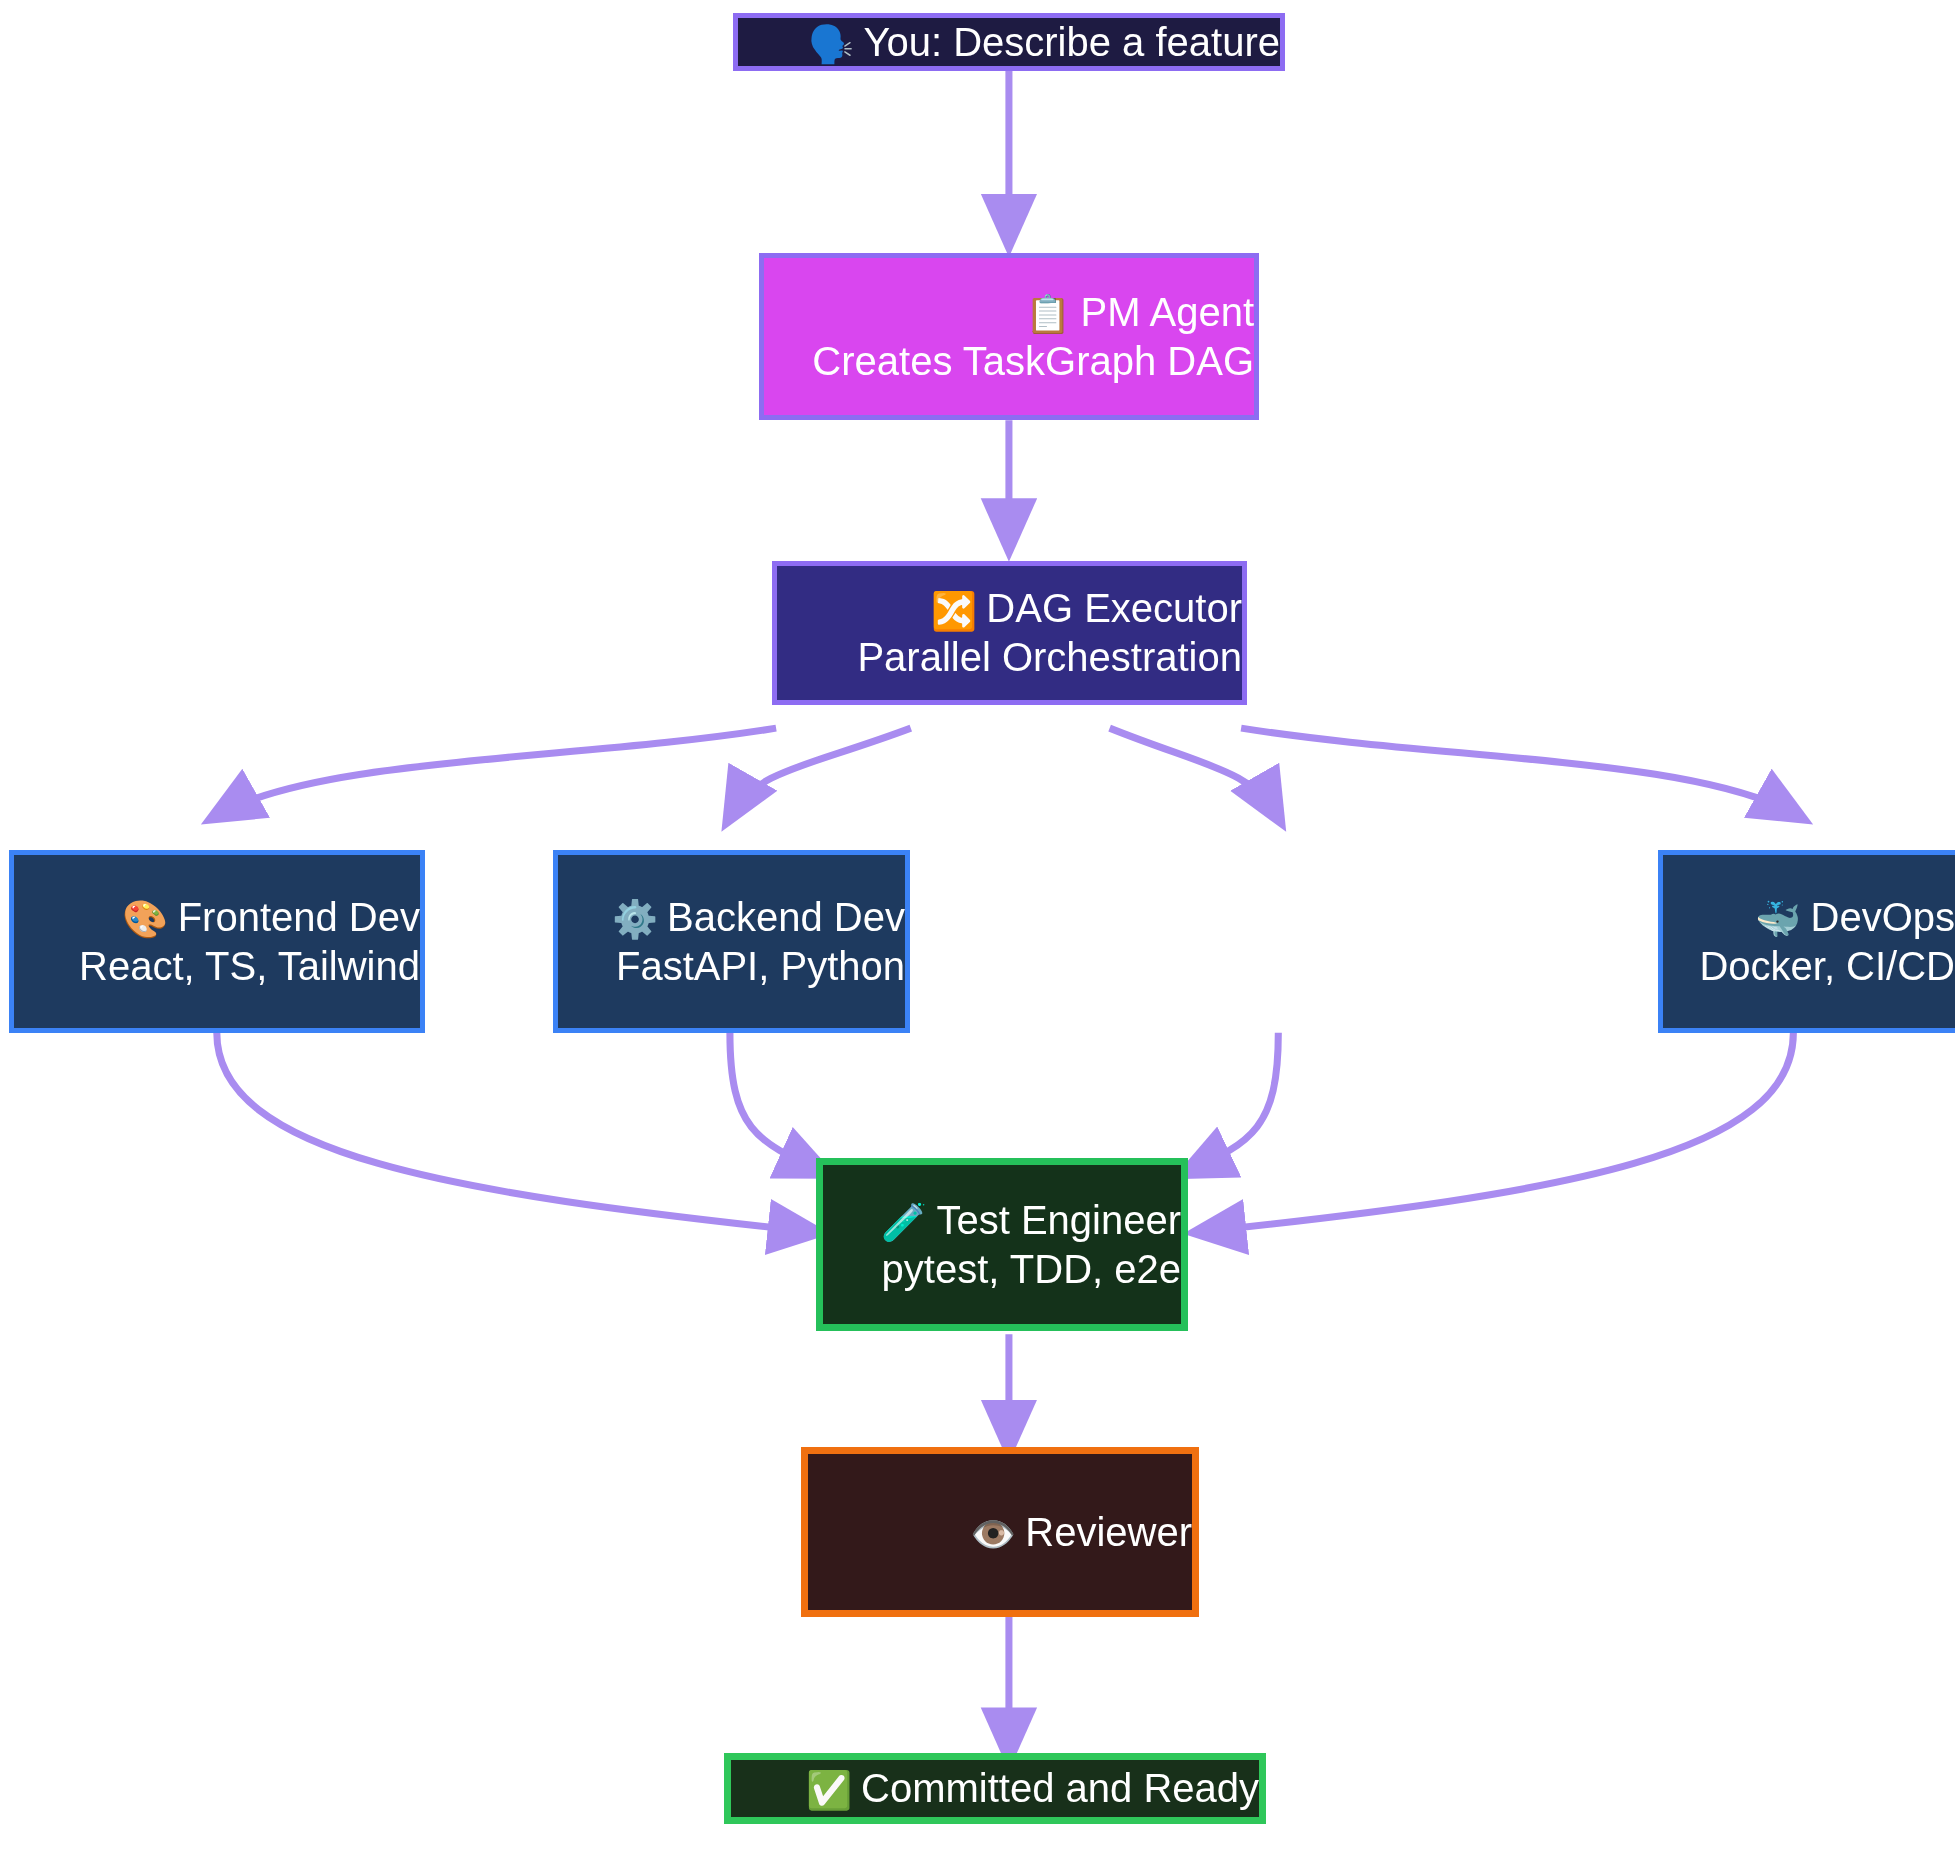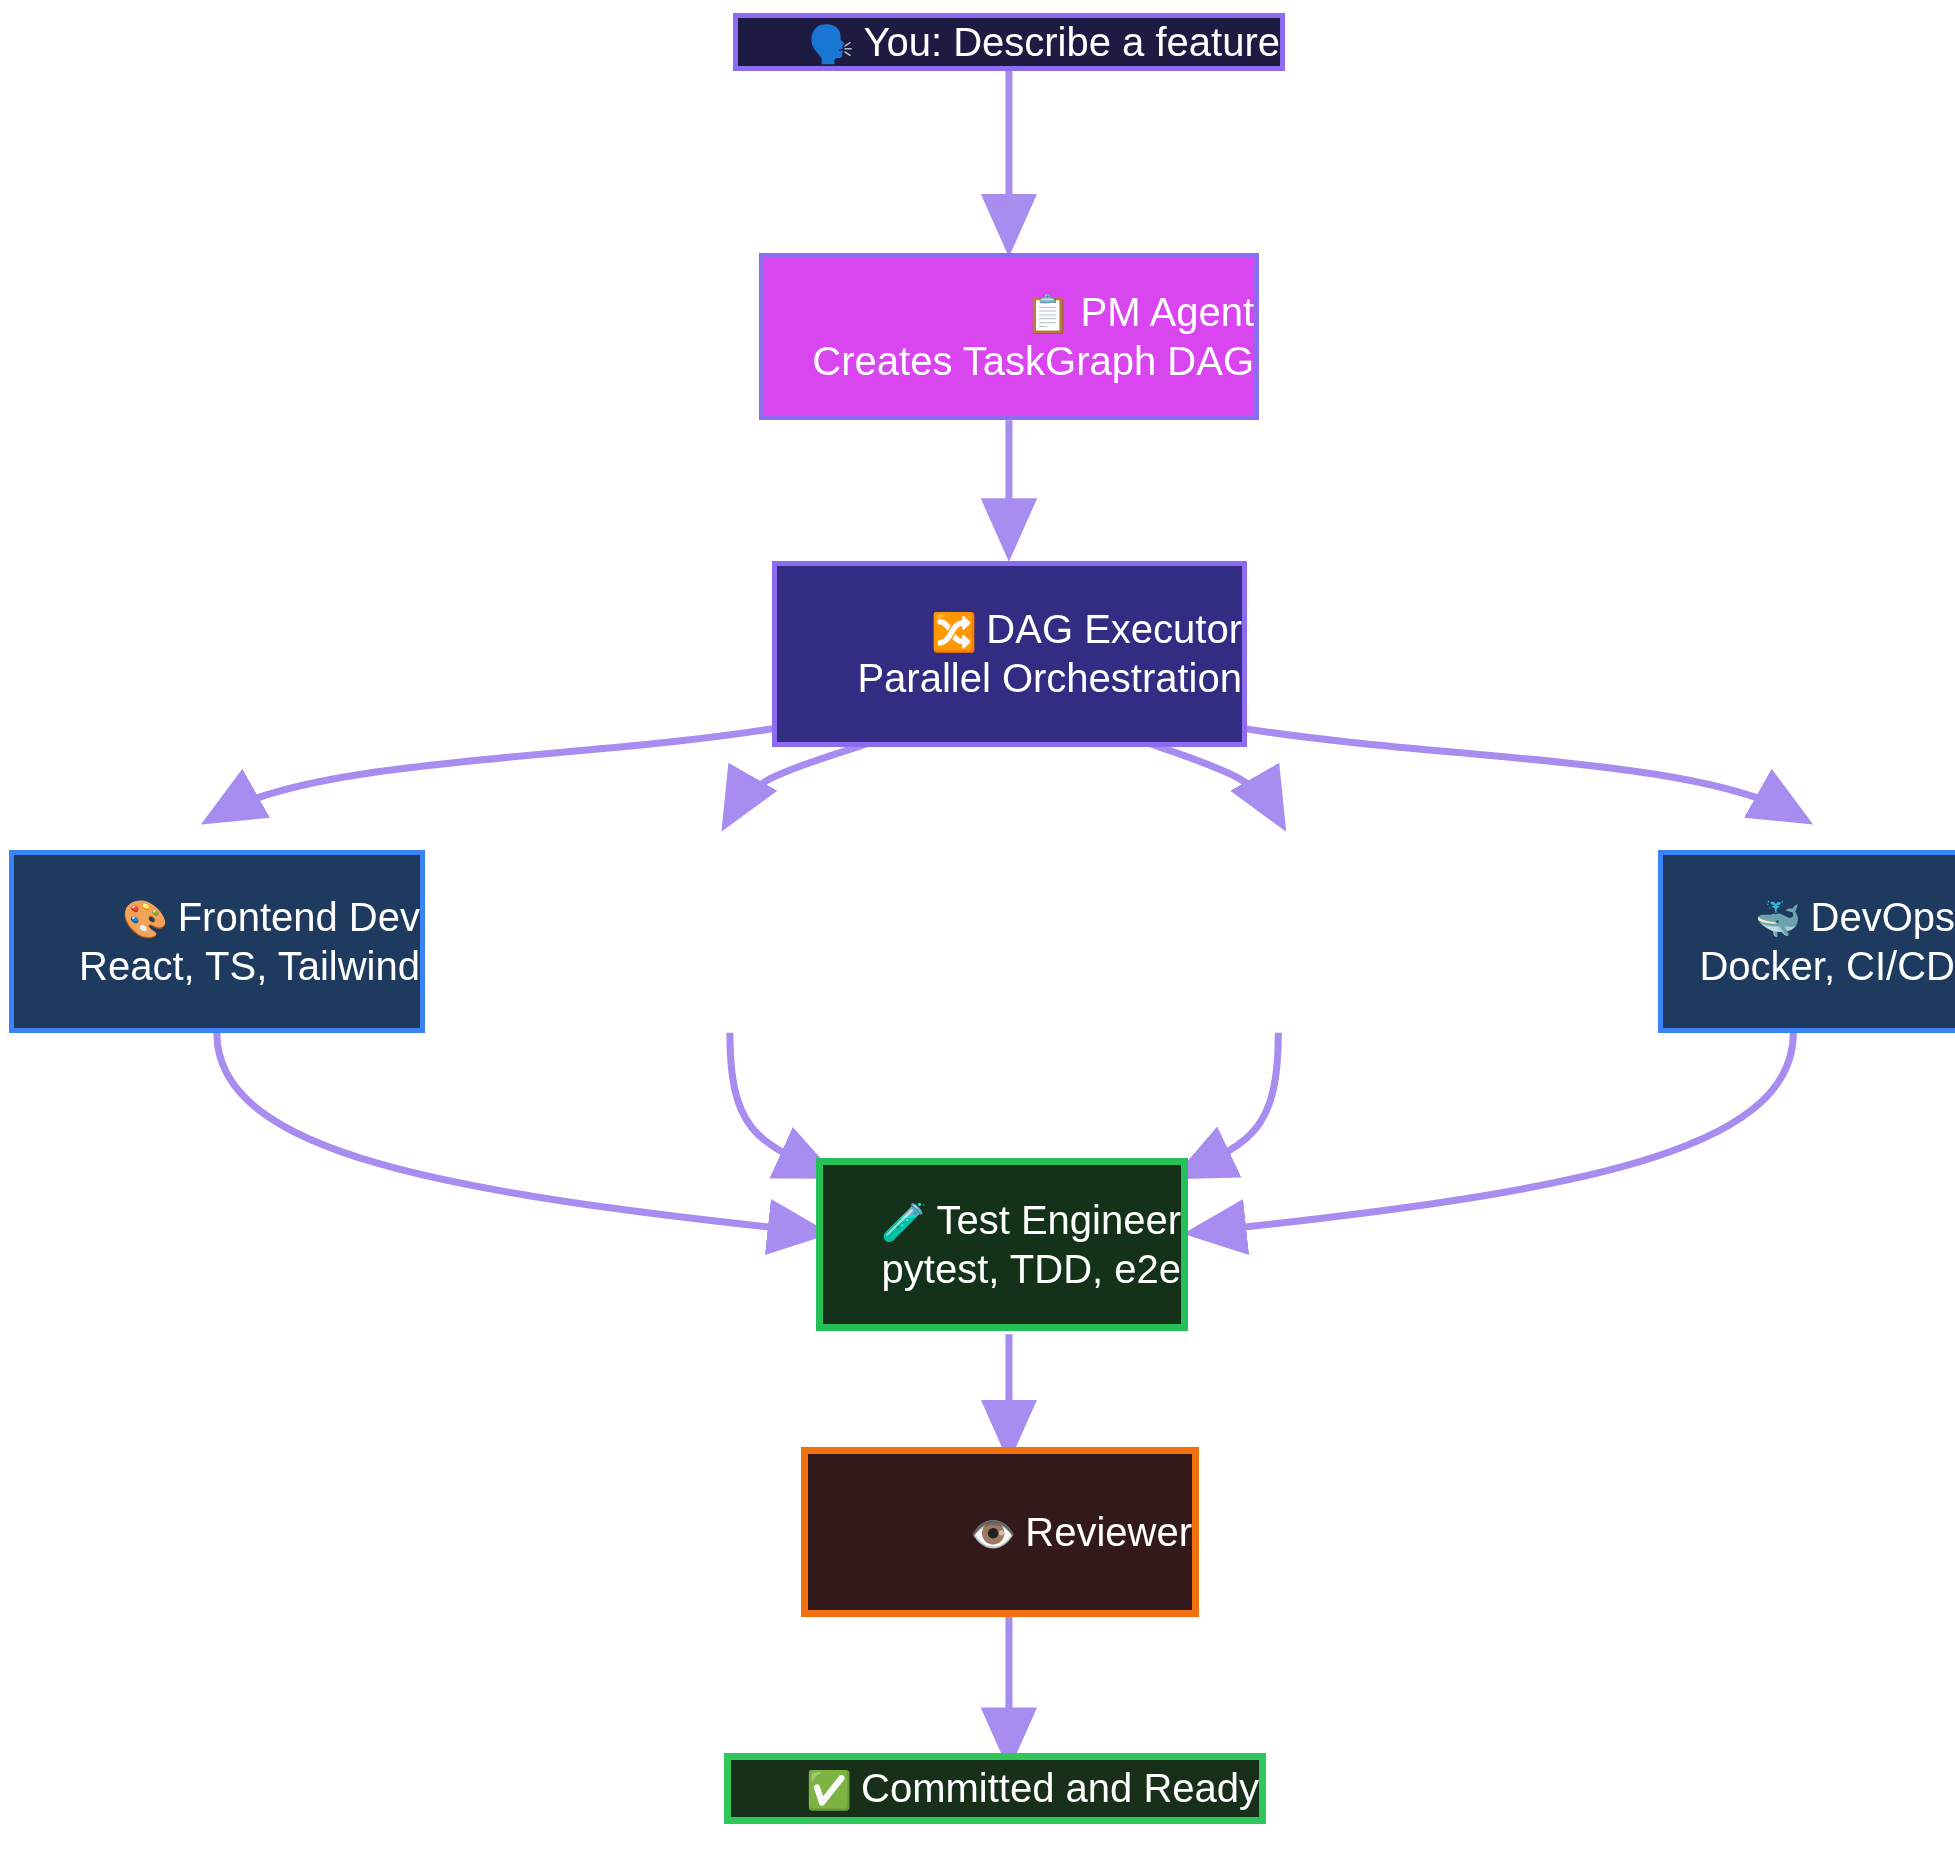--- a/index.html
+++ b/index.html
@@ -54,34 +54,40 @@
     </span>
   </div>
 
   <div class="node v-pm" style="left:759px;top:253px;width:500px;height:167px;">
     <span class="line l1">
       <span class="ico">📋</span><span>PM Agent</span>
     </span>
     <span class="line l2">Creates TaskGraph DAG</span>
   </div>
 
-  <div class="node v-exec" style="left:772px;top:561px;width:475px;height:186px;">
+  <div class="node v-exec" style="left:772px;top:561px;width:475px;height:144px;">
     <span class="line l1">
       <span class="ico">🔀</span><span>DAG Executor</span>
     </span>
     <span class="line l2">Parallel Orchestration</span>
   </div>
 
   <div class="node v-agent" style="left:9px;top:850px;width:416px;height:183px;">
     <span class="line l1">
       <span class="ico">🎨</span><span>Frontend Dev</span>
     </span>
     <span class="line l2">React, TS, Tailwind</span>
   </div>
 
+  <div class="node v-agent" style="left:553px;top:850px;width:357px;height:183px;">
+    <span class="line l1">
+      <span class="ico">⚙️</span><span>Backend Dev</span>
+    </span>
+    <span class="line l2">FastAPI, Python</span>
+  </div>
 
 
   <div class="node v-agent" style="left:1658px;top:850px;width:302px;height:183px;">
     <span class="line l1">
       <span class="ico">🐳</span><span>DevOps</span>
     </span>
     <span class="line l2">Docker, CI/CD</span>
   </div>
 
   <div class="node v-test" style="left:816px;top:1158px;width:372px;height:173px;">

